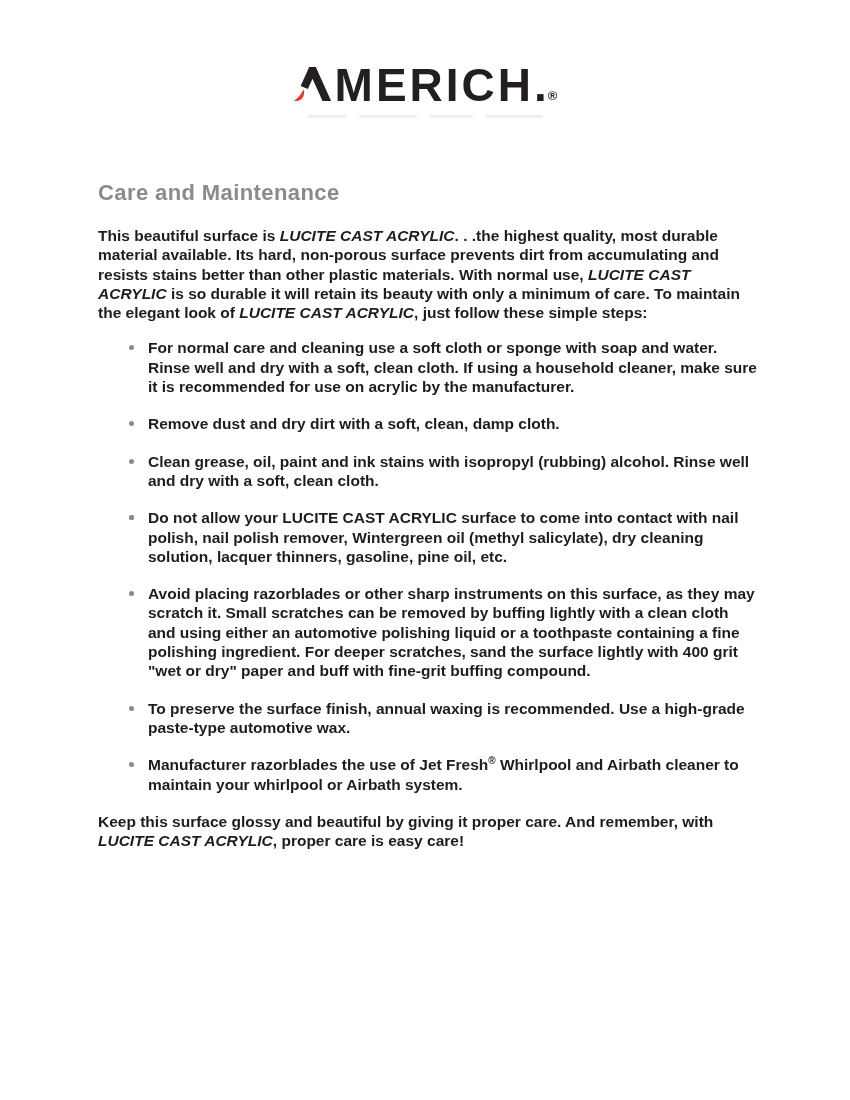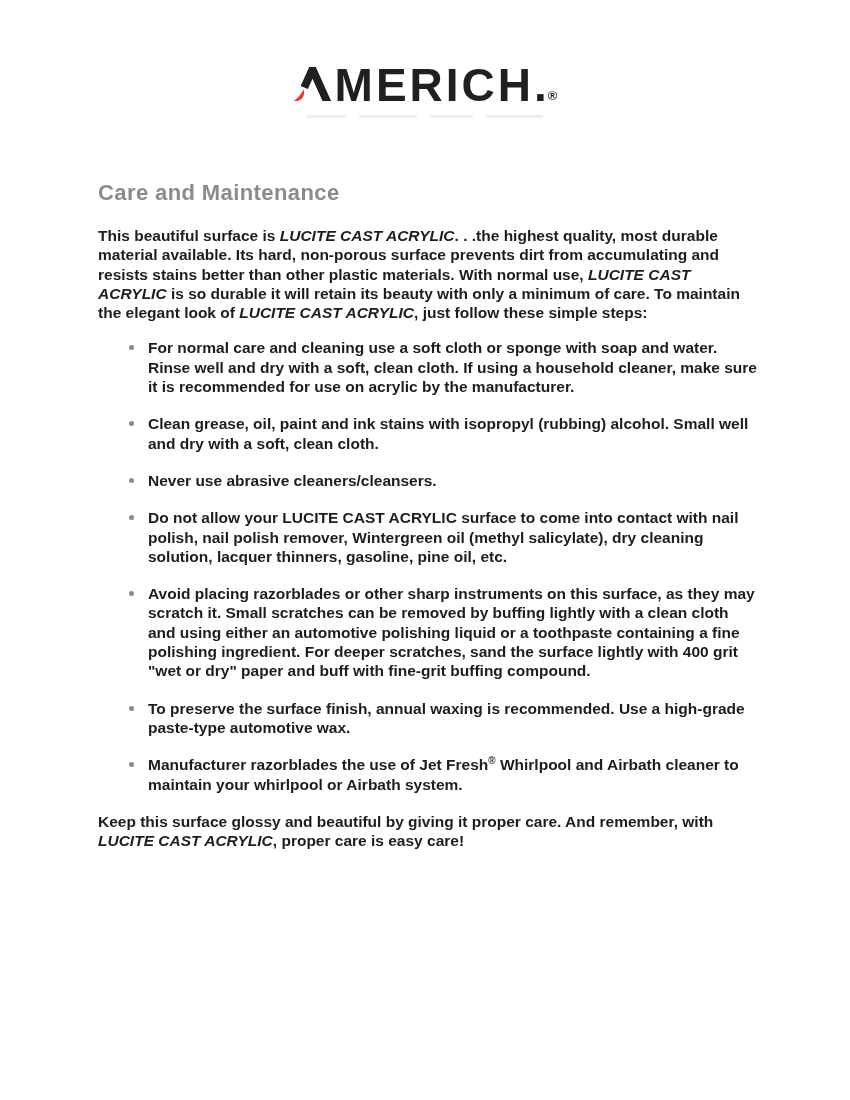--- a/index.html
+++ b/index.html
@@ -133,22 +133,23 @@
         <span></span>
     </div>
   </header>
 
   <h1>Care and Maintenance</h1>
 
   <p class="intro"><span>This beautiful surface is </span><span class="it">LUCITE CAST ACRYLIC</span><span>. . .the highest quality, most durable material available. Its hard, non-porous surface prevents dirt from accumulating and resists stains better than other plastic materials. With normal use, </span><span class="it">LUCITE CAST ACRYLIC</span><span> is so durable it will retain its beauty with only a minimum of care. To maintain the elegant look of </span><span class="it">LUCITE CAST ACRYLIC</span><span>, just follow these simple steps:</span></p>
 
   <ul class="steps">
     <li><span class="dot"></span><span class="li-text"><span>For normal care and cleaning use a soft cloth or sponge with soap and water. Rinse well and dry with a soft, clean cloth. If using a household cleaner, make sure it is recommended for use on acrylic by the manufacturer.</span></span></li>
-    <li><span class="dot"></span><span class="li-text"><span>Clean grease, oil, paint and ink stains with isopropyl (rubbing) alcohol. Small well and dry with a soft, clean cloth.</span></span></li>
-    <li><span class="dot"></span><span class="li-text"><span>Never use abrasive cleaners/cleansers.</span></span></li>
+    <li><span class="dot"></span><span class="li-text"><span>Remove dust and dry dirt with a soft, clean, damp cloth.</span></span></li>
+    <li><span class="dot"></span><span class="li-text"><span>Clean grease, oil, paint and ink stains with isopropyl (rubbing) alcohol. Rinse well and dry with a soft, clean cloth.</span></span></li>
+    <li><span class="dot"></span></li>
     <li><span class="dot"></span><span class="li-text"><span>Do not allow your LUCITE CAST ACRYLIC surface to come into contact with nail polish, nail polish remover, Wintergreen oil (methyl salicylate), dry cleaning solution, lacquer thinners, gasoline, pine oil, etc.</span></span></li>
     <li><span class="dot"></span><span class="li-text"><span>Avoid placing razorblades or other sharp instruments on this surface, as they may scratch it. Small scratches can be removed by buffing lightly with a clean cloth and using either an automotive polishing liquid or a toothpaste containing a fine polishing ingredient. For deeper scratches, sand the surface lightly with 400 grit "wet or dry" paper and buff with fine-grit buffing compound.</span></span></li>
     <li><span class="dot"></span><span class="li-text"><span>To preserve the surface finish, annual waxing is recommended. Use a high-grade paste-type automotive wax.</span></span></li>
     <li><span class="dot"></span><span class="li-text"><span>Manufacturer razorblades the use of Jet Fresh</span><sup>®</sup><span> Whirlpool and Airbath cleaner to maintain your whirlpool or Airbath system.</span></span></li>
   </ul>
 
   <p class="closing"><span>Keep this surface glossy and beautiful by giving it proper care. And remember, with </span><span class="it">LUCITE CAST ACRYLIC</span><span>, proper care is easy care!</span></p>
 
 </div>
 

